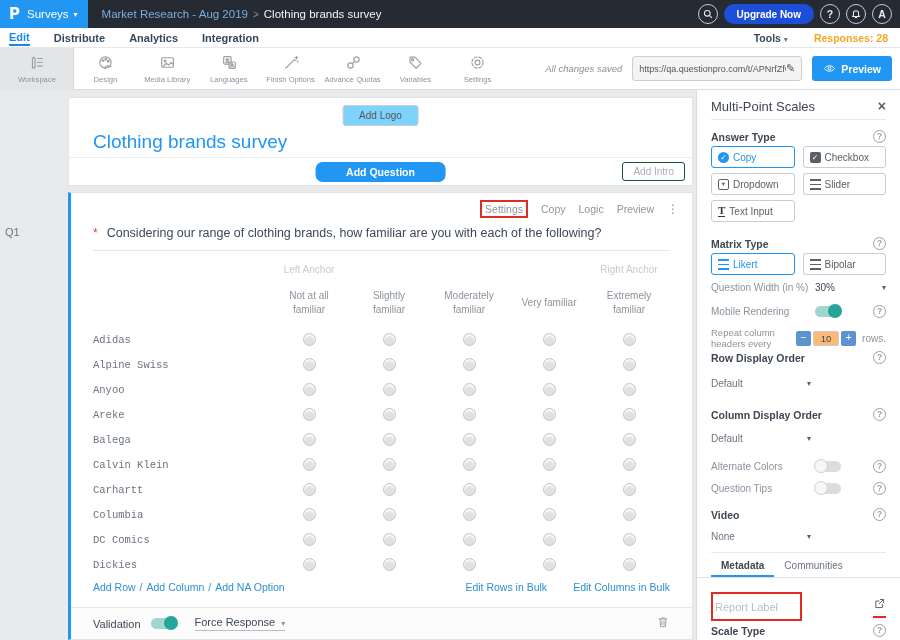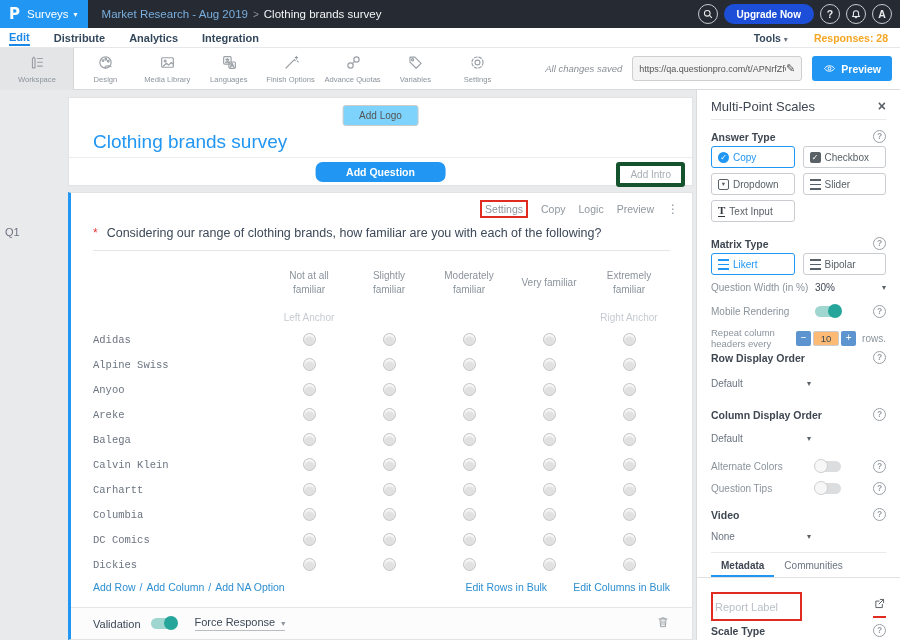--- a/index.html
+++ b/index.html
@@ -44,21 +44,21 @@
   .eicon { width:13px; height:13px; stroke:#fff; fill:none; stroke-width:1.2; }
 
   
   .q-gutter { position:absolute; left:5px; top:226px; font-size:11px; color:#6b7480; z-index:2; }
 
   .title-card { position:absolute; left:68px; top:97px; width:625px; height:89px; background:#fff; border:1px solid #e2e3e5; z-index:2; }
   .add-logo-btn { position:absolute; top:7px; left:50%; transform:translateX(-50%); background:#7dd3fc; border:1px solid #ccc; border-radius:3px; font-size:10px; color:#555; padding:4px 16px; cursor:pointer; }
   .survey-title { position:absolute; left:24px; top:33px; font-size:19px; color:#2196f3; }
   .title-footer { position:absolute; left:0; right:0; bottom:0; height:28px; border-top:1px solid #ededee; }
   .add-question-btn { position:absolute; left:50%; top:4px; transform:translateX(-50%); background:#2196f3; color:#fff; border-radius:7px; font-size:10.5px; font-weight:bold; padding:4px 31px; cursor:pointer; }
-  .add-intro-btn { position:absolute; right:7px; top:4px; background:#fff; border:4px solid #14532d; border-radius:3px; color:#a9aeb4; font-size:10px; padding:3px 10px; cursor:pointer; }
+  .add-intro-btn { position:absolute; right:7px; top:4px; background:#fff; border:1px solid #14532d; border-radius:3px; color:#a9aeb4; font-size:10px; padding:3px 10px; cursor:pointer; }
 
   .question-card { position:absolute; left:68px; top:192px; width:625px; height:448px; background:#fff; border:1px solid #e2e3e5; border-left:3px solid #2196f3; z-index:2; }
   .q-actions { position:absolute; top:7px; right:13px; display:flex; align-items:center; gap:13px; font-size:10.5px; color:#8f969e; }
   .q-action { cursor:pointer; }
   .red-box { border:2px solid #e02b20; padding:1px 3px; }
   .kebab { font-size:12px; cursor:pointer; color:#8f969e; letter-spacing:0; }
   .q-text-row { position:absolute; top:33px; left:22px; right:22px; display:flex; font-size:12.5px; color:#3c4858; }
   .req-star { color:#e53935; margin-right:9px; font-size:12px; }
   .q-divider { position:absolute; top:57px; left:22px; right:22px; border-top:1px solid #e4e6e8; }
 
@@ -266,35 +266,35 @@
       <span class="q-action">Preview</span>
       <span class="kebab">⋮</span>
     </div>
   <div class="q-text-row">
     <span class="req-star">*</span>
     <span>Considering our range of clothing brands, how familiar are you with each of the following?</span>
   </div>
   <div class="q-divider"></div>
 
   <div class="matrix" id="matrix">
+      <div class="mrow anchors">
+        <div class="anchor-cell"></div>
+        <div class="anchor-cell">Left Anchor</div>
+        <div class="anchor-cell"></div>
+        <div class="anchor-cell"></div>
+        <div class="anchor-cell"></div>
+        <div class="anchor-cell">Right Anchor</div>
+      </div>
       <div class="mrow headers">
         <div></div>
         <div class="hdr-cell">Not at all familiar</div>
         <div class="hdr-cell">Slightly familiar</div>
         <div class="hdr-cell">Moderately familiar</div>
         <div class="hdr-cell">Very familiar</div>
         <div class="hdr-cell">Extremely familiar</div>
-      </div>
-      <div class="mrow anchors">
-        <div class="anchor-cell"></div>
-        <div class="anchor-cell">Left Anchor</div>
-        <div class="anchor-cell"></div>
-        <div class="anchor-cell"></div>
-        <div class="anchor-cell"></div>
-        <div class="anchor-cell">Right Anchor</div>
       </div>
       <div class="mrow brand-row">
         <div class="row-label">Adidas</div>
         <div class="radio-cell"><span class="radio"></span></div>
         <div class="radio-cell"><span class="radio"></span></div>
         <div class="radio-cell"><span class="radio"></span></div>
         <div class="radio-cell"><span class="radio"></span></div>
         <div class="radio-cell"><span class="radio"></span></div>
       </div>
       <div class="mrow brand-row">

